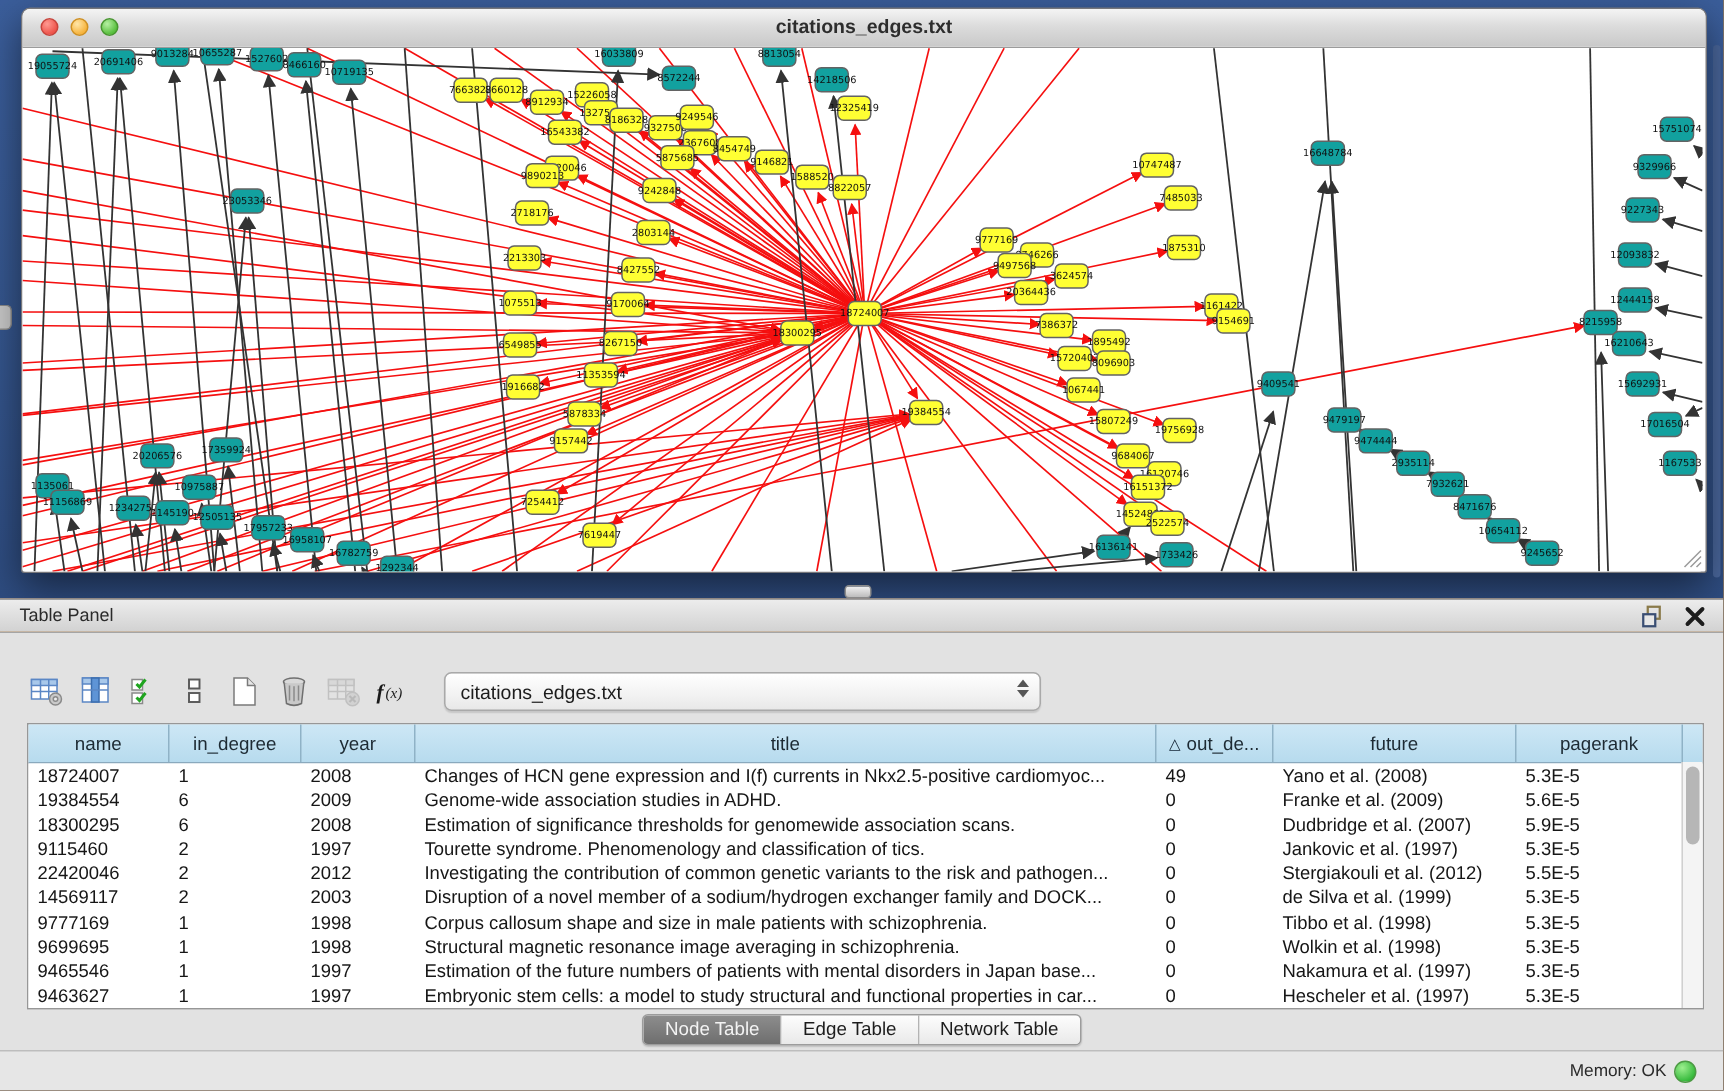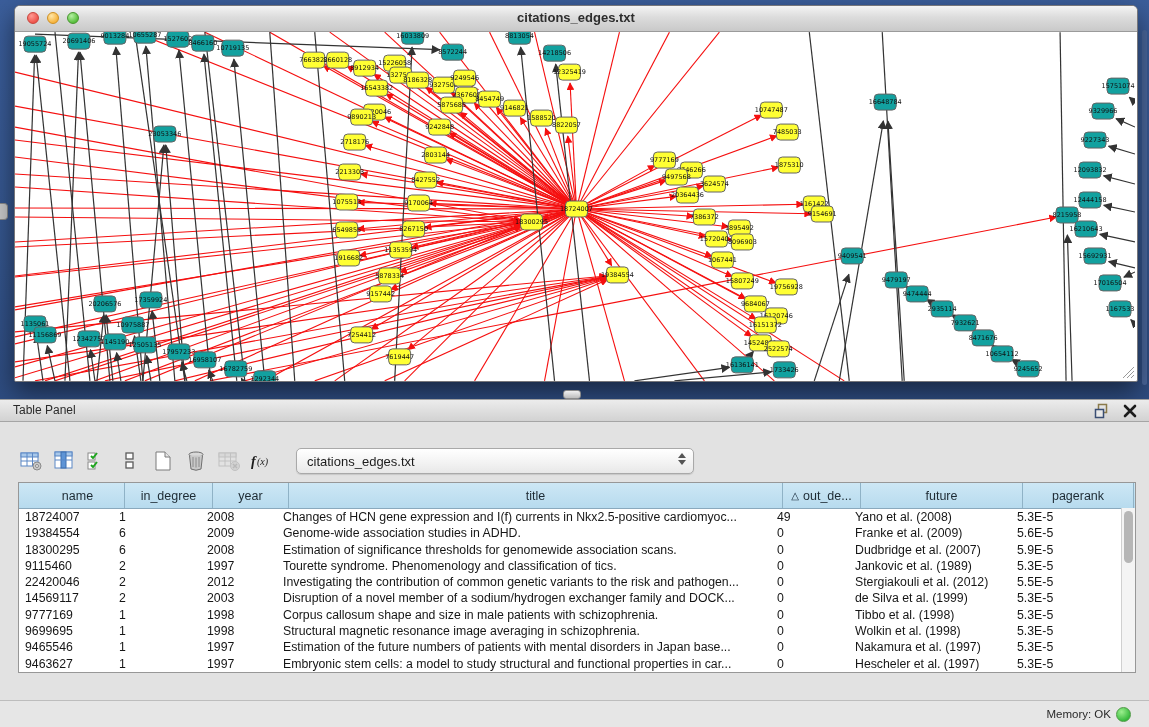--- a/index.html
+++ b/index.html
@@ -47,21 +47,21 @@
          display:flex;align-items:center;position:relative;box-shadow:0 1px 1px rgba(0,0,0,.12);}
   .combo .val{font-size:13px;color:#1c1c1c;padding-left:10px;}
   .combo .ud{position:absolute;right:7px;top:4px;display:flex;flex-direction:column;gap:2px;}
   .combo .ud i{display:block;width:0;height:0;border-left:4px solid transparent;border-right:4px solid transparent;}
   .combo .ud i.up{border-bottom:5px solid #555;}
   .combo .ud i.dn{border-top:5px solid #555;}
   
   .tablewrap{position:absolute;left:18px;top:60px;width:1118px;height:191px;
              border:1px solid #979797;background:#fff;box-sizing:border-box;}
   .thead{display:flex;height:25px;background:linear-gradient(180deg,#cde7f5,#b7dbee);
-         border-bottom:1px solid #8aa9bd;padding-left:12px;}
+         border-bottom:1px solid #8aa9bd;}
   .th{box-sizing:border-box;border-right:1px solid #8fb2c6;font-size:12.5px;color:#1d2a33;
       display:flex;align-items:center;justify-content:center;overflow:hidden;white-space:nowrap;}
   .th .sort{font-size:10px;margin-right:4px;color:#123;}
   .tbody{position:relative;}
   .tr{display:flex;height:16.3px;background:#fff;}
   .td{box-sizing:border-box;font-size:12.3px;color:#161616;line-height:16.3px;
       padding-left:6px;overflow:hidden;white-space:nowrap;}
   .vscroll{position:absolute;right:0;top:25px;width:13px;height:164px;background:#f4f4f4;
            border-left:1px solid #d0d0d0;}
   .vthumb{position:absolute;left:2px;top:3px;width:9px;height:52px;background:#b6b6b6;border-radius:5px;}
@@ -837,21 +837,21 @@
               <div class="td" style="width: 78px;">0</div>
               <div class="td" style="width: 162px;">Dudbridge et al. (2007)</div>
               <div class="td" style="width: 111px;">5.9E-5</div>
             </div>
             <div class="tr">
               <div class="td" style="width: 94px;">9115460</div>
               <div class="td" style="width: 88px;">2</div>
               <div class="td" style="width: 76px;">1997</div>
               <div class="td" style="width: 494px;">Tourette syndrome. Phenomenology and classification of tics.</div>
               <div class="td" style="width: 78px;">0</div>
-              <div class="td" style="width: 162px;">Jankovic et al. (1989)</div>
+              <div class="td" style="width: 162px;">Jankovic et al. (1997)</div>
               <div class="td" style="width: 111px;">5.3E-5</div>
             </div>
             <div class="tr">
               <div class="td" style="width: 94px;">22420046</div>
               <div class="td" style="width: 88px;">2</div>
               <div class="td" style="width: 76px;">2012</div>
               <div class="td" style="width: 494px;">Investigating the contribution of common genetic variants to the risk and pathogen...</div>
               <div class="td" style="width: 78px;">0</div>
               <div class="td" style="width: 162px;">Stergiakouli et al. (2012)</div>
               <div class="td" style="width: 111px;">5.5E-5</div>
@@ -899,20 +899,27 @@
               <div class="td" style="width: 494px;">Embryonic stem cells: a model to study structural and functional properties in car...</div>
               <div class="td" style="width: 78px;">0</div>
               <div class="td" style="width: 162px;">Hescheler et al. (1997)</div>
               <div class="td" style="width: 111px;">5.3E-5</div>
             </div>
           </div>
         <div class="vscroll">
             <div class="vthumb"></div>
           </div>
       </div>
+      <div class="tabs">
+          <div class="seg" id="tabs">
+            <div class="tab sel">Node Table</div>
+            <div class="tab">Edge Table</div>
+            <div class="tab">Network Table</div>
+          </div>
+        </div>
     </div>
   </div>
 
   <div class="statusbar">
     <span class="mem">Memory: OK</span>
     <span class="memdot"></span>
   </div>
 </div>
 
 </body></html>

